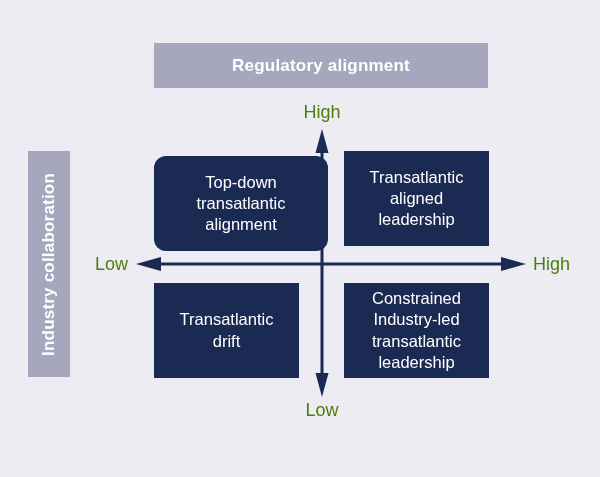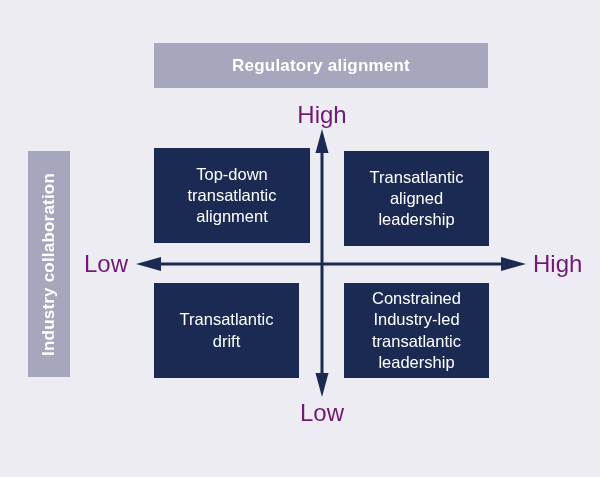--- a/index.html
+++ b/index.html
@@ -57,29 +57,29 @@
     background: #1b2a52;
     color: #ffffff;
     display: flex;
     align-items: center;
     justify-content: center;
     text-align: center;
     font-size: 16.5px;
     line-height: 1.28;
     white-space: pre-line;
   }
-  .q-tl { left: 154px; top: 148px; width: 156px; height: 95px; }
+  .q-tl { left: 154px; top: 156px; width: 174px; height: 95px; border-radius: 12px; }
   .q-tr { left: 344px; top: 151px; width: 145px; height: 95px; }
   .q-bl { left: 154px; top: 283px; width: 145px; height: 95px; }
   .q-br { left: 344px; top: 283px; width: 145px; height: 95px; }
   
   .axis-label {
     position: absolute;
-    color: #701a75;
-    font-size: 24px;
+    color: #4d7c0f;
+    font-size: 18px;
     line-height: 1;
     white-space: nowrap;
   }
   .lbl-top    { left: 322px; top: 103px;  transform: translateX(-50%); }
   .lbl-bottom { left: 322px; top: 401px;  transform: translateX(-50%); }
   .lbl-left   { left: 128px; top: 264px;  transform: translate(-100%, -50%); }
   .lbl-right  { left: 533px; top: 264px;  transform: translateY(-50%); }
   .axes-svg {
     position: absolute;
     left: 0;

